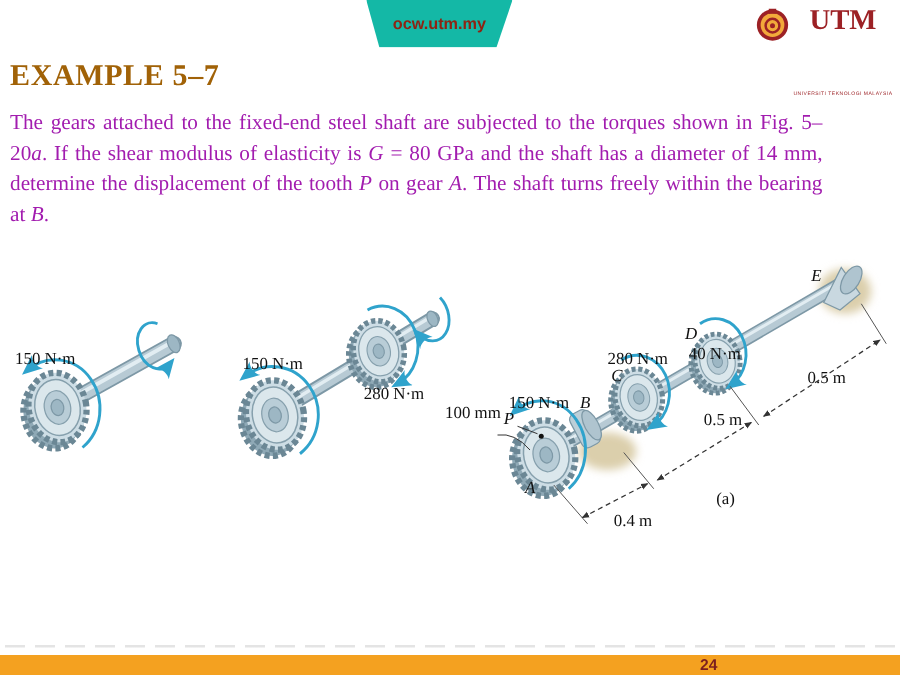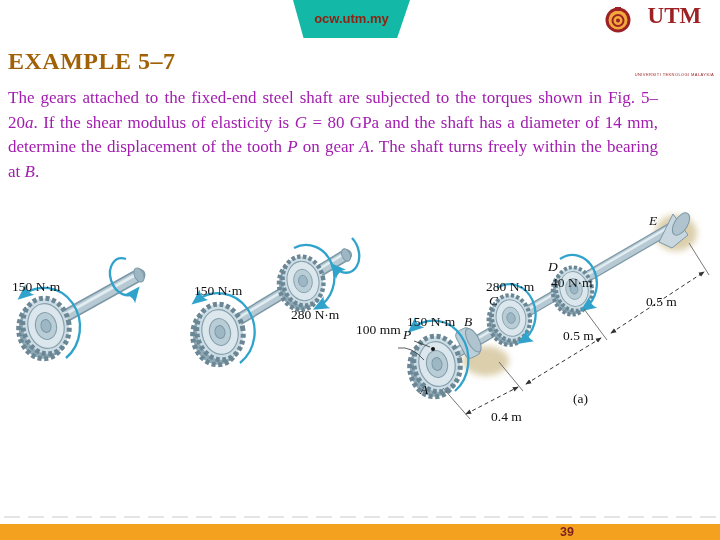--- a/index.html
+++ b/index.html
@@ -190,13 +190,13 @@
   <div class="fl pt" style="left:403px;top:132px;">P</div>
   <div class="fl" style="left:563px;top:133px;">0.5 m</div>
   <div class="fl" style="left:356px;top:127px;">100 mm</div>
   <div class="fl" style="left:491px;top:170px;margin-top:44px;">0.4 m</div>
   <div class="fl pt" style="left:420px;top:187px;">A</div>
   <div class="fl" style="left:573px;top:196px;">(a)</div>
 </div>
 
 <div class="divider"></div>
 <div class="footer-bar"></div>
-<div class="page-num">39</div>
+<div class="page-num">24</div>
 
 </body></html>

